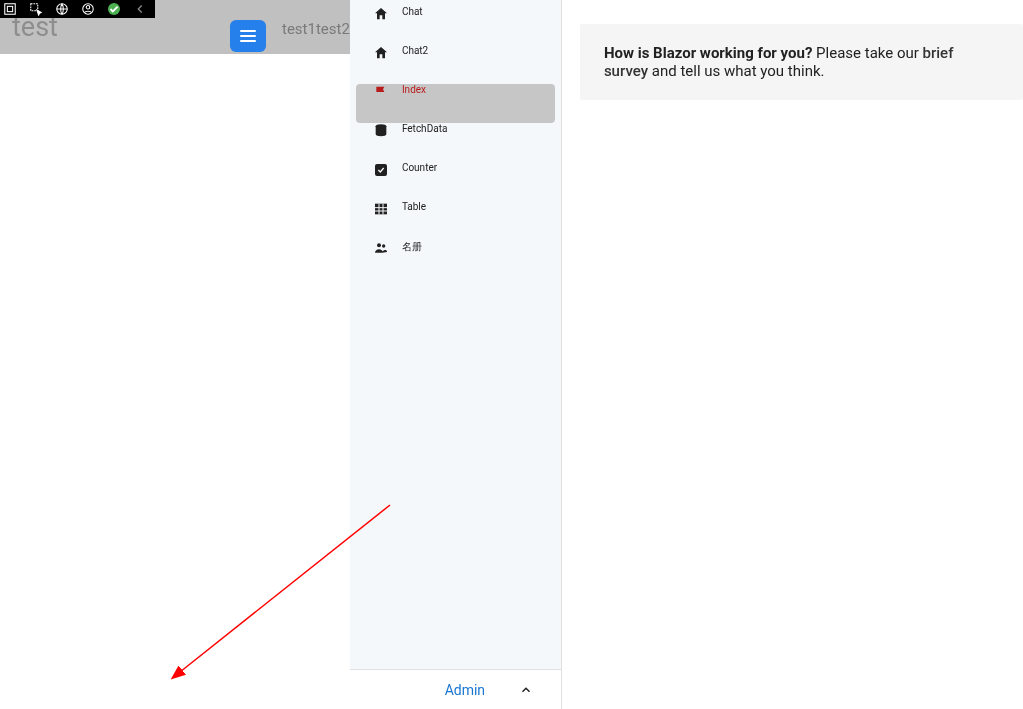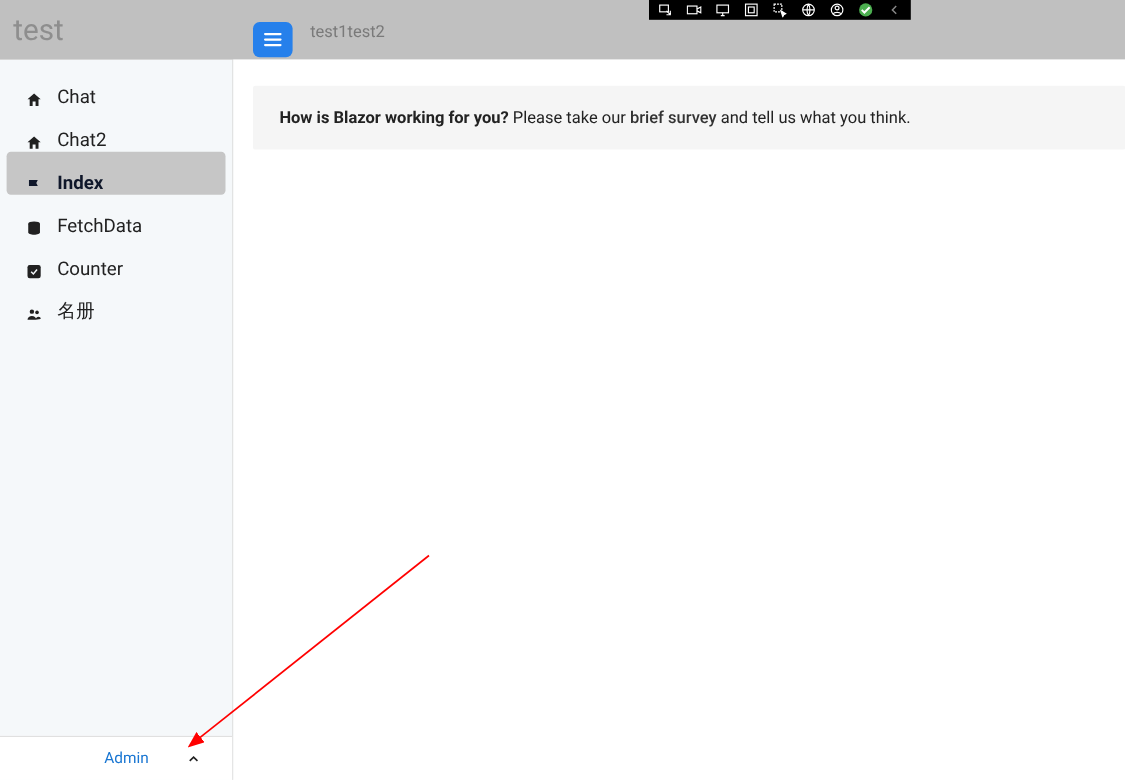--- a/index.html
+++ b/index.html
@@ -3,21 +3,21 @@
   <meta charset="utf-8">
   <style>
     * { margin: 0; padding: 0; box-sizing: border-box; }
     body {
       font-family: -apple-system, BlinkMacSystemFont, "Segoe UI", Roboto, "Helvetica Neue", Arial, sans-serif;
       width: 1023px;
       height: 709px;
       overflow: hidden;
       background: #fff;
     }
-    .app { display: flex; flex-direction: column; height: 100%; }
+    .app { display: flex; flex-direction: row; height: 100%; }
     .header {
       height: 54px;
       background: #c0c0c0;
       display: flex;
       align-items: center;
       position: relative;
     }
     .header-brand {
       width: 212px;
       height: 100%;
@@ -86,33 +86,32 @@
       width: 212px;
       background: #f5f8fa;
       border-right: 1px solid #e0e0e0;
       display: flex;
       flex-direction: column;
     }
     .nav-list { flex: 1; padding-top: 6px; }
     .nav-item {
       height: 39px;
       display: flex;
-      align-items: flex-end;
+      align-items: flex-start;
       padding-left: 16px;
       gap: 12px;
       cursor: pointer;
       color: #212121;
-      font-size: 17px;
+      font-size: 10px;
       border-radius: 4px;
       margin: 0 6px;
     }
     .nav-item.active {
       background: #c6c6c6;
-      color: #0f172a;
-      font-weight: bold;
+      color: #b91c1c;
     }
     .nav-item .icon { width: 18px; display: flex; align-items: center; justify-content: center; }
     .nav-item .icon svg { width: 16px; height: 16px; fill: currentColor; }
     .sidebar-footer {
       height: 40px;
       border-top: 1px solid #e0e0e0;
       display: flex;
       align-items: center;
       justify-content: center;
       position: relative;
@@ -280,20 +279,29 @@
         <div class="nav-item">
           <span class="icon">
               <svg viewBox="0 0 24 24">
                 <rect x="3" y="3" width="18" height="18" rx="3"></rect>
                 <path d="M8 12l3 3 5-6" stroke="#f5f8fa" stroke-width="2" fill="none"></path>
               </svg>
             </span>
           <span>Counter</span>
         </div>
 
+        <div class="nav-item">
+          <span class="icon">
+              <svg viewBox="0 0 24 24">
+                <rect x="3" y="4" width="18" height="16"></rect>
+                <path d="M3 10h18M3 15h18M9 4v16M15 4v16" stroke="#f5f8fa" stroke-width="1.5"></path>
+              </svg>
+            </span>
+          <span>Table</span>
+        </div>
 
         <div class="nav-item">
           <span class="icon">
               <svg viewBox="0 0 24 24">
                 <circle cx="9" cy="8" r="3"></circle>
                 <circle cx="16" cy="9" r="2.5"></circle>
                 <path d="M3 19c0-3 3-5 6-5s6 2 6 5M14 19c0-2 2-4 4-4s3 1 3 3"></path>
               </svg>
             </span>
           <span>名册</span>

